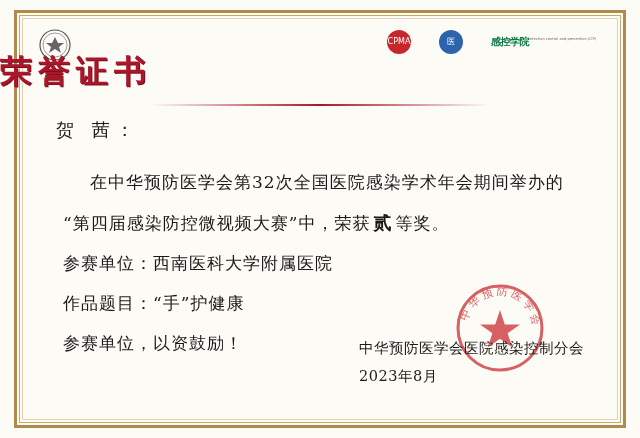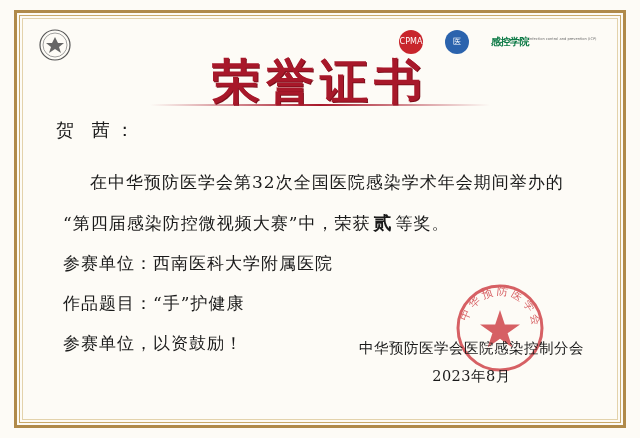--- a/index.html
+++ b/index.html
@@ -71,21 +71,21 @@
     height: 34px;
   }
   .emblem svg { display:block; }
 
   .logos {
     position: absolute;
     right: 36px;
     top: 30px;
     display: flex;
     align-items: center;
-    gap: 22px;
+    gap: 28px;
     padding-left: 28px;
   }
   .logo-badge {
     width: 24px;
     height: 24px;
     border-radius: 50%;
     background: #c8252c;
     color: #fff;
     font-size: 8px;
     line-height: 24px;
@@ -116,22 +116,22 @@
     transform-origin: left top;
     white-space: nowrap;
   }
 
   
   .title {
     position: absolute;
     left: 0;
     right: 0;
     top: 50px;
-    text-align: center;
-    font-size: 48px;
+    text-align: left;
+    font-size: 32px;
     letter-spacing: 6px;
     font-weight: bold;
     color: #a8182a;
     text-shadow: 1px 1px 0 #7d0f1c;
     font-family: "DejaVu Serif", "Liberation Serif", serif;
   }
   .title-rule {
     position: absolute;
     left: 150px;
     right: 150px;
@@ -167,21 +167,21 @@
     font-weight: bold;
     font-size: 18px;
     padding: 0 3px;
   }
 
   
   .footer {
     position: absolute;
     right: 56px;
     bottom: 48px;
-    text-align: center;
+    text-align: left;
     font-size: 14.5px;
     line-height: 28px;
     color: #1a1a1a;
     letter-spacing: 0.5px;
   }
 
   
   .seal {
     position: absolute;
     right: 92px;

